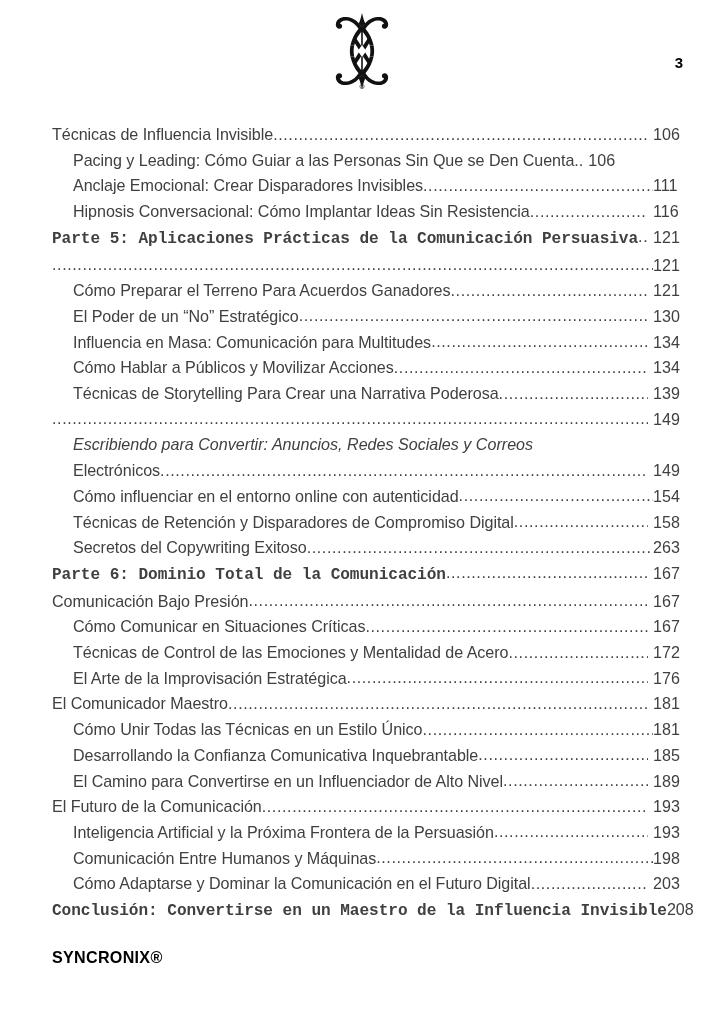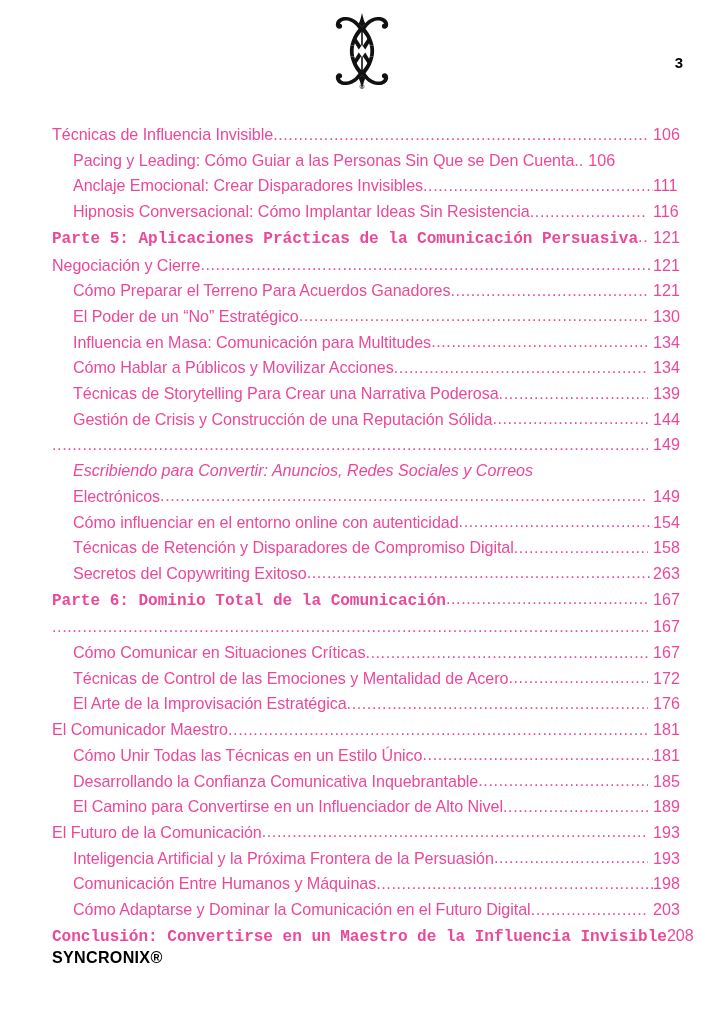--- a/index.html
+++ b/index.html
@@ -48,21 +48,21 @@
     top: 122px;
     width: 631px;
   }
 
   .toc-entry {
     display: flex;
     align-items: baseline;
     font-size: 16.1px;
     line-height: 25.7px;
     white-space: nowrap;
-    color: #ec4899;
+    color: #404040;
   }
   .toc-entry.level-2 {
     padding-left: 21px;
   }
   .toc-entry.bold .entry-title {
     font-weight: bold;
     font-family: Liberation Mono, monospace;
   }
 
   .entry-title {
@@ -203,21 +203,20 @@
       <span class="entry-title">Hipnosis Conversacional: Cómo Implantar Ideas Sin Resistencia</span>
       <span class="leaders"></span>
       <span class="entry-page pad">116</span>
     </div>
     <div class="toc-entry level-1 bold">
       <span class="entry-title">Parte 5: Aplicaciones Prácticas de la Comunicación Persuasiva</span>
       <span class="leaders"></span>
       <span class="entry-page pad">121</span>
     </div>
     <div class="toc-entry level-1">
-      <span class="entry-title">Negociación y Cierre</span>
       <span class="leaders"></span>
       <span class="entry-page">121</span>
     </div>
     <div class="toc-entry level-2">
       <span class="entry-title">Cómo Preparar el Terreno Para Acuerdos Ganadores</span>
       <span class="leaders"></span>
       <span class="entry-page pad">121</span>
     </div>
     <div class="toc-entry level-2">
       <span class="entry-title">El Poder de un “No” Estratégico</span>
@@ -231,25 +230,20 @@
     </div>
     <div class="toc-entry level-2">
       <span class="entry-title">Cómo Hablar a Públicos y Movilizar Acciones</span>
       <span class="leaders"></span>
       <span class="entry-page pad">134</span>
     </div>
     <div class="toc-entry level-2">
       <span class="entry-title">Técnicas de Storytelling Para Crear una Narrativa Poderosa</span>
       <span class="leaders"></span>
       <span class="entry-page pad">139</span>
-    </div>
-    <div class="toc-entry level-2">
-      <span class="entry-title">Gestión de Crisis y Construcción de una Reputación Sólida</span>
-      <span class="leaders"></span>
-      <span class="entry-page pad">144</span>
     </div>
     <div class="toc-entry level-1">
       <span class="leaders"></span>
       <span class="entry-page pad">149</span>
     </div>
     <div class="toc-entry level-2 wrapped">
       <span class="wrap-first">Escribiendo para Convertir: Anuncios, Redes Sociales y Correos</span>
       <span class="wrap-second">
         <span class="entry-title">Electrónicos</span>
         <span class="leaders"></span>
@@ -270,20 +264,21 @@
       <span class="entry-title">Secretos del Copywriting Exitoso</span>
       <span class="leaders"></span>
       <span class="entry-page">263</span>
     </div>
     <div class="toc-entry level-1 bold">
       <span class="entry-title">Parte 6: Dominio Total de la Comunicación</span>
       <span class="leaders"></span>
       <span class="entry-page pad">167</span>
     </div>
     <div class="toc-entry level-1">
+      <span class="entry-title">Comunicación Bajo Presión</span>
       <span class="leaders"></span>
       <span class="entry-page pad">167</span>
     </div>
     <div class="toc-entry level-2">
       <span class="entry-title">Cómo Comunicar en Situaciones Críticas</span>
       <span class="leaders"></span>
       <span class="entry-page pad">167</span>
     </div>
     <div class="toc-entry level-2">
       <span class="entry-title">Técnicas de Control de las Emociones y Mentalidad de Acero</span>

